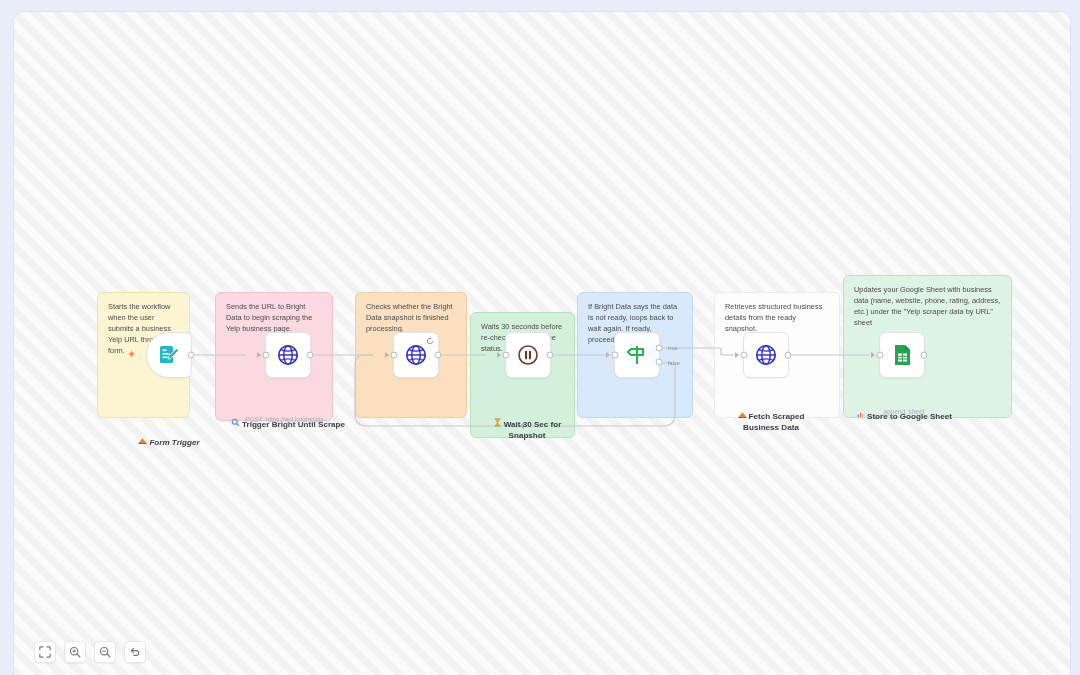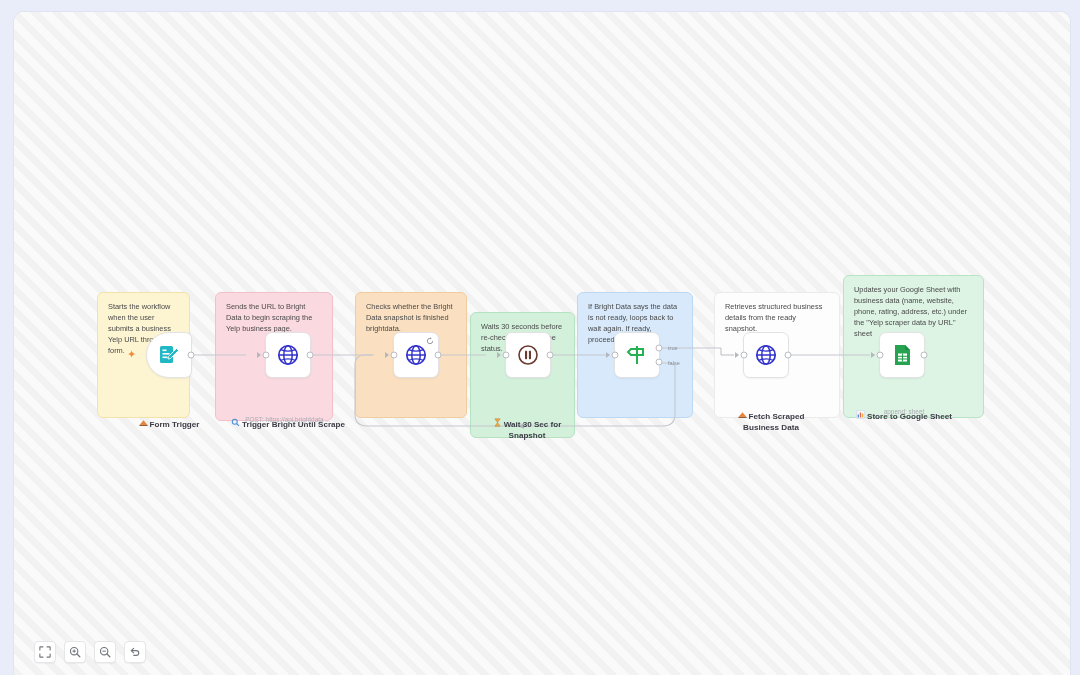--- a/index.html
+++ b/index.html
@@ -175,36 +175,36 @@
 
     <div class="sticky yellow" style="left:83px; top:280px; width:93px; height:126px;">
       <span class="note-text">Starts the workflow when the user submits a business Yelp URL through the form.</span>
     </div>
 
     <div class="sticky pink" style="left:201px; top:280px; width:118px; height:129px;">
       <span class="note-text">Sends the URL to Bright Data to begin scraping the Yelp business page.</span>
     </div>
 
     <div class="sticky orange" style="left:341px; top:280px; width:112px; height:126px;">
-      <span class="note-text">Checks whether the Bright Data snapshot is finished brightdata.</span>
+      <span class="note-text">Checks whether the Bright Data snapshot is finished processing.</span>
     </div>
 
     <div class="sticky green" style="left:456px; top:280px; width:105px; height:126px;">
       <span class="note-text">Waits 30 seconds before re-checking the scrape status.</span>
     </div>
 
     <div class="sticky blue" style="left:563px; top:280px; width:116px; height:126px;">
       <span class="note-text">If Bright Data says the data is not ready, loops back to wait again. If ready, proceeds.</span>
     </div>
 
     <div class="sticky plain" style="left:700px; top:280px; width:126px; height:126px;">
       <span class="note-text">Retrieves structured business details from the ready snapshot.</span>
     </div>
 
-    <div class="sticky mint" style="left:829px; top:263px; width:141px; height:143px;border-radius:6px;">
+    <div class="sticky mint" style="left:829px; top:263px; width:169px; height:143px;border-radius:6px;">
       <span class="note-text">Updates your Google Sheet with business data (name, website, phone, rating, address, etc.) under the "Yelp scraper data by URL" sheet</span>
     </div>
 
     <svg id="wires" width="1056" height="663">
 
       <line x1="165" y1="343" x2="232" y2="343" stroke="#c6c8cd" stroke-width="1.2"></line>
 
       <line x1="286" y1="343" x2="360" y2="343" stroke="#c6c8cd" stroke-width="1.2"></line>
 
       <line x1="414" y1="343" x2="472" y2="343" stroke="#c6c8cd" stroke-width="1.2"></line>
@@ -226,21 +226,21 @@
       <svg class="glyph" viewBox="0 0 24 24">
         <rect x="3" y="3" width="13" height="17" rx="1.5" fill="#1fb8c4"></rect>
         <rect x="5.5" y="6.5" width="4" height="1.6" fill="#ffffff"></rect>
         <rect x="5.5" y="10" width="7" height="1.6" fill="#ffffff"></rect>
         <rect x="5.5" y="13.5" width="5" height="1.6" fill="#ffffff"></rect>
         <path d="M 19.5 5.5 L 21.5 7.5 L 13.5 15.5 L 11 16 L 11.5 13.5 Z" fill="#1fb8c4" stroke="#ffffff" stroke-width="0.9"></path>
       </svg>
       <span class="port out"></span>
     </div>
     <span class="bolt" style="left:113px; top:337px;">✦</span>
-    <div class="caption" style="left:103px; top:385px; width:104px;">
+    <div class="caption" style="left:103px; top:403px; width:104px;font-style:italic;">
       <span class="cap-icon">
         <svg width="9" height="9" viewBox="0 0 12 12">
             <path d="M1 9 L6 3 L11 9 Z" fill="#e8833a"></path>
             <rect x="0.5" y="9" width="11" height="1.8" rx="0.6" fill="#9b5a2a"></rect>
           </svg>
       </span><span>Form Trigger</span>
     </div>
 
     <div class="node" style="left:251px; top:320px;">
       <svg class="glyph" viewBox="0 0 24 24">

